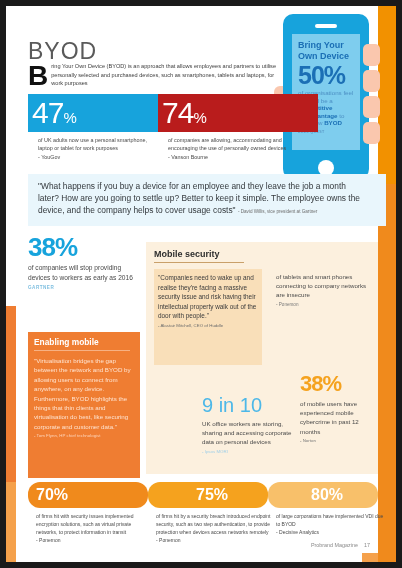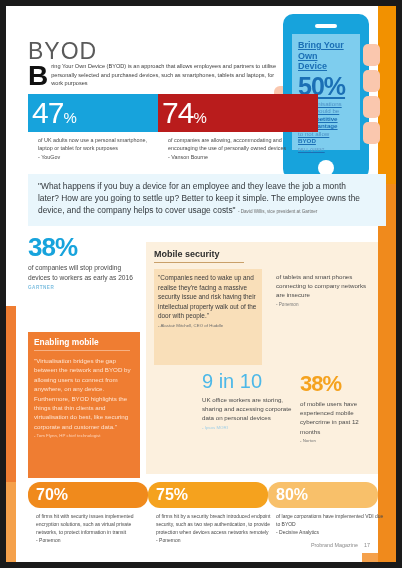--- a/index.html
+++ b/index.html
@@ -15,21 +15,21 @@
   .rail-right-lower{position:absolute;right:0;top:178px;width:18px;height:378px;background:#f08a1c;}
   .rail-left{position:absolute;left:0;top:300px;width:10px;height:176px;background:#ef7d32;}
   .rail-left2{position:absolute;left:0;top:476px;width:10px;height:80px;background:#f5a14b;}
   .footer-chip{position:absolute;right:18px;bottom:0px;width:16px;height:9px;background:#f5a14b;}
 
   
   .phone{position:absolute;left:277px;top:8px;width:86px;height:165px;background:#17a3dc;border-radius:10px;}
   .phone-speaker{position:absolute;left:32px;top:10px;width:22px;height:4px;border-radius:2px;background:#ffffff;}
   .phone-home{position:absolute;left:35px;top:146px;width:16px;height:16px;border-radius:50%;background:#ffffff;}
   .phone-screen{position:absolute;left:9px;top:20px;width:68px;height:116px;background:#7ecdee;}
-  .screen-pad{padding:6px 16px 0 6px;color:#1b6fb5;text-decoration:underline;}
+  .screen-pad{padding:6px 6px 0 6px;color:#1b6fb5;}
   .screen-title{font-size:9px;font-weight:bold;line-height:10.5px;color:#1b6fb5;}
   .screen-big{font-size:25px;font-weight:bold;color:#1b6fb5;line-height:26px;letter-spacing:-1px;margin-top:1px;}
   .screen-sub{font-size:6.2px;line-height:7.6px;color:#4c90c4;margin-top:1px;}
   .screen-sub b{color:#1b6fb5;}
   .screen-src{font-size:3.6px;letter-spacing:.4px;color:#5c9bc9;margin-top:3px;font-weight:bold;}
   .phone-btn{position:absolute;background:#fac7ae;border-radius:5px;}
   .pb1{left:357px;top:38px;width:17px;height:22px;}
   .pb2{left:357px;top:64px;width:17px;height:22px;}
   .pb3{left:357px;top:90px;width:17px;height:22px;}
   .pb4{left:357px;top:116px;width:17px;height:22px;}
@@ -67,41 +67,41 @@
   .ms-head{position:absolute;left:148px;top:243px;width:120px;font-size:9px;font-weight:bold;color:#2e2e2e;}
   .ms-rule{position:absolute;left:148px;top:256px;width:90px;height:1px;background:#c9a06a;}
   .ms-quote-box{position:absolute;left:148px;top:263px;width:108px;height:96px;background:#f9dfb9;}
   .ms-quote{position:absolute;left:152px;top:267px;width:100px;font-size:6.4px;line-height:9.6px;color:#3b3b3b;}
   .ms-quote .src{font-size:4.4px;color:#6d6d6d;}
   .stat84{position:absolute;left:270px;top:262px;width:100px;}
   .stat84 .n{font-size:24px;font-weight:bold;color:#e8491d;line-height:25px;font-family:"Liberation Serif",serif;}
   .stat84 .t{font-size:6.2px;line-height:9.2px;color:#4a4a4a;margin-top:4px;}
   .stat84 .s{font-size:4.6px;color:#7a7a7a;margin-top:2px;}
 
-  .stat9{position:absolute;left:196px;top:364px;width:92px;}
+  .stat9{position:absolute;left:196px;top:388px;width:92px;}
   .stat9 .n{font-size:20px;font-weight:300;color:#4db8e8;line-height:22px;}
   .stat9 .t{font-size:6.2px;line-height:9.2px;color:#4a4a4a;margin-top:3px;}
   .stat9 .s{font-size:4.4px;color:#9fcfe8;margin-top:2px;}
   .stat38b{position:absolute;left:294px;top:366px;width:80px;}
   .stat38b .n{font-size:22px;font-weight:bold;color:#f5a21e;line-height:24px;letter-spacing:-1px;}
   .stat38b .t{font-size:6.2px;line-height:9.2px;color:#4a4a4a;margin-top:3px;}
   .stat38b .s{font-size:4.4px;color:#7a7a7a;margin-top:2px;}
 
   
   .em-panel{position:absolute;left:22px;top:326px;width:112px;height:146px;background:#ef7d32;}
   .em-head{position:absolute;left:28px;top:331px;font-size:8.4px;font-weight:bold;color:#ffffff;}
   .em-rule{position:absolute;left:28px;top:344px;width:96px;height:1px;background:#f7b183;}
   .em-quote{position:absolute;left:28px;top:350px;width:100px;font-size:6.2px;line-height:9.4px;color:#ffe3d0;}
   .em-quote .src{font-size:4.4px;color:#ffd5ba;}
 
   
   .bbar{position:absolute;top:476px;height:26px;border-radius:12px;}
   .b70{left:22px;width:120px;background:#f08a1c;}
-  .b75{left:142px;width:120px;background:#f5a21e;}
-  .b80{left:262px;width:110px;background:#f8c06a;}
+  .b75{left:142px;width:120px;background:#f5a21e;text-align:center;}
+  .b80{left:262px;width:110px;background:#f8c06a;text-align:center;}
   .bbar .n{color:#fff;font-weight:bold;font-size:16px;line-height:26px;padding-left:8px;}
   .bcap{position:absolute;top:506px;font-size:5px;line-height:8px;color:#4a4a4a;}
   .bc1{left:30px;width:112px;}
   .bc2{left:150px;width:118px;}
   .bc3{left:270px;width:108px;}
   .footer{position:absolute;right:26px;bottom:14px;font-size:5.4px;color:#8a8a8a;}
   .footer .pg{margin-left:6px;color:#8a8a8a;}
 </style>
 </head>
 <body>

